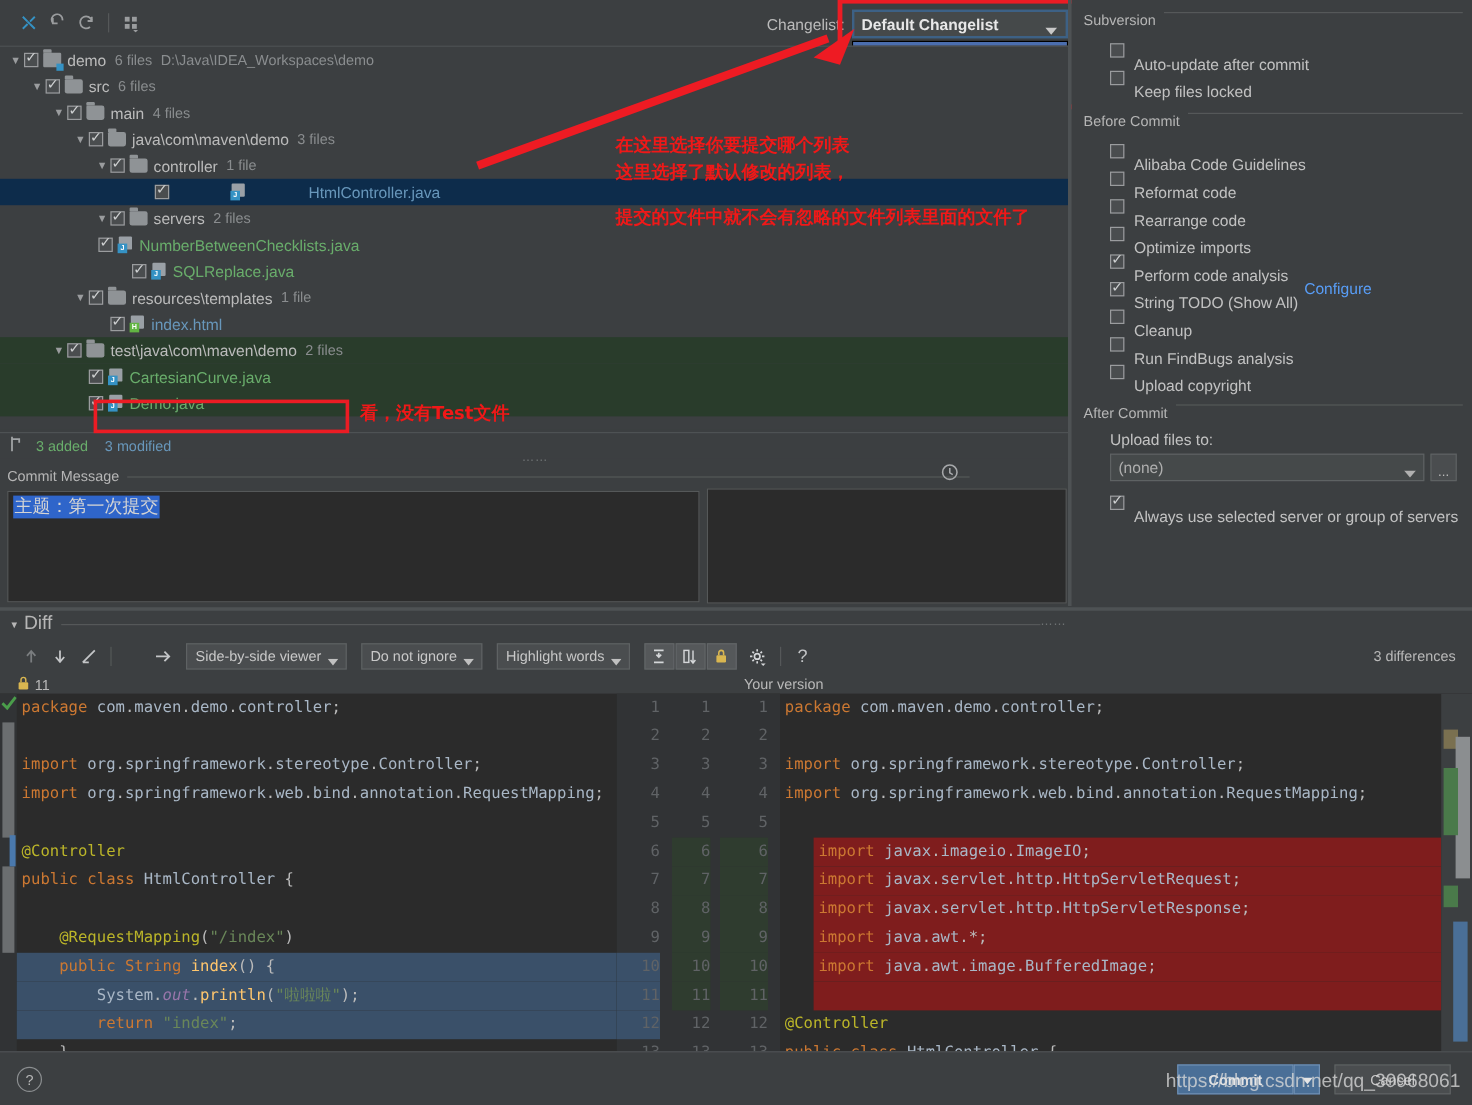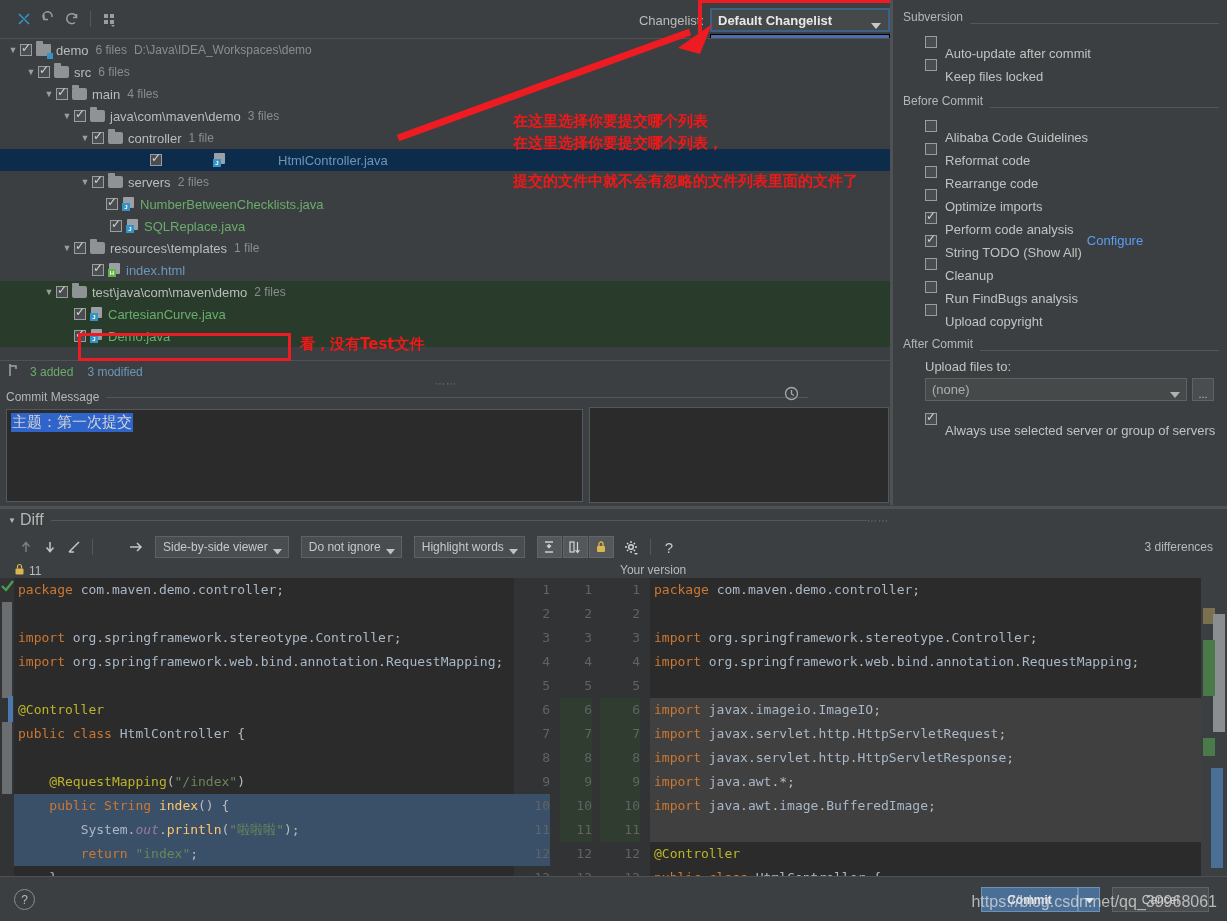--- a/index.html
+++ b/index.html
@@ -115,21 +115,21 @@
   #cl-redbox{
     position:absolute; left:-12px; top:-9px; width:204px; height:92px;
     border:4px solid #ec1c24; pointer-events:none;
   }
 
   
   #right-panel{
     position:absolute; left:893px; top:0; width:334px; height:505px;
     background:#3c3f41; padding:10px 8px 0 10px;
   }
-  .grp-title{ display:flex; align-items:flex-end; margin-bottom:6px; }
+  .grp-title{ display:flex; align-items:flex-start; margin-bottom:6px; }
   .grp-title span{ color:#b6b6b6; font-size:12px; margin-right:7px; white-space:nowrap;}
   .grp-title .line{ flex:1 1 auto; height:1px; background:#555859; }
   .chk-row{ display:flex; align-items:center; height:23px; padding-left:22px; }
   .chk{
     width:12px; height:12px; border:1px solid #9a9c9e; background:#4a4d4f;
     margin-right:8px; flex:0 0 12px; position:relative;
   }
   .chk.on::after{ content:"✓"; position:absolute; left:0; top:-4px; font-size:12px; color:#cfd1d2; line-height:14px; }
   .chk-lbl{ color:#c2c2c2; font-size:13px;margin-top:24px; }
   .link{ color:#589df6; font-size:13px; margin-left:5px; }
@@ -221,21 +221,21 @@
   #rp-code{ position:absolute; left:90px; top:0; right:26px; height:100%; }
   #rp-scroll{ position:absolute; right:0; top:0; width:26px; height:100%; background:#3c3f41; }
 
   .kw{ color:#cc7832; }
   .ann{ color:#bbb529; }
   .str{ color:#6a8759; }
   .fld{ color:#9876aa; font-style:italic; }
   .id{ color:#a9b7c6; }
   .yel{ color:#ffc66d; }
 
-  .hl-added{ background:#404040; }
+  .hl-added{ background:#7f1d1d;margin-left:28px; }
   .hl-modstrong{ background:#3a5069; }
 
   
   #bottom-bar{
     position:absolute; left:0; bottom:0; width:1227px; height:45px; background:#3c3f41;
     border-top:1px solid #4e5254;
   }
   #help-btn{
     position:absolute; left:14px; top:12px; width:21px; height:21px; border-radius:50%;
     border:1px solid #8b8e90; color:#b9b9b9; font-size:12px;
@@ -380,34 +380,34 @@
       <span class="nm plain">java\com\maven\demo</span>
       <span class="cnt">3 files</span>
     </div>
     <div class="tnode" style="padding-left: 78px;">
       <span class="twist">▼</span>
       <span class="cb on"></span>
       <span class="folder"></span>
       <span class="nm plain">controller</span>
       <span class="cnt">1 file</span>
     </div>
-    <div class="tnode sel" style="padding-left: 89px; gap: 47px;">
+    <div class="tnode sel" style="padding-left: 68px; gap: 47px;">
       <span class="twist"></span>
       <span class="cb on"></span>
       <span class="jfile"></span>
       <span class="nm blue">HtmlController.java</span>
     </div>
     <div class="tnode" style="padding-left: 78px;">
       <span class="twist">▼</span>
       <span class="cb on"></span>
       <span class="folder"></span>
       <span class="nm plain">servers</span>
       <span class="cnt">2 files</span>
     </div>
-    <div class="tnode" style="padding-left: 92px;">
+    <div class="tnode" style="padding-left: 68px;">
       <span class="twist"></span>
       <span class="cb on"></span>
       <span class="jfile"></span>
       <span class="nm green">NumberBetweenChecklists.java</span>
     </div>
     <div class="tnode" style="padding-left: 96px;">
       <span class="twist"></span>
       <span class="cb on"></span>
       <span class="jfile"></span>
       <span class="nm green">SQLReplace.java</span>
@@ -754,21 +754,21 @@
   </div>
 </div>
 
 <svg id="arrow-svg">
   <defs></defs>
   <path d="M8 118 L300 12" stroke="#ee1b23" stroke-width="7" fill="none"></path>
   <path d="M322 4 L288 28 L310 34 Z" fill="#ee1b23"></path>
 </svg>
 <div class="anno" id="anno1">
   <div>在这里选择你要提交哪个列表</div>
-  <div>在这里选择你要提交哪个列表，</div>
+  <div>这里选择了默认修改的列表，</div>
 </div>
 <div class="anno" id="anno2">提交的文件中就不会有忽略的文件列表里面的文件了</div>
 <div id="red-box-tree"></div>
 <div class="anno" id="anno3">看，没有Test文件</div>
 
 <div id="bottom-bar">
   <div id="help-btn">?</div>
   <div id="commit-btn">Commit</div>
   <div id="commit-split">
     <span><svg width="9" height="6" viewBox="0 0 9 6">

